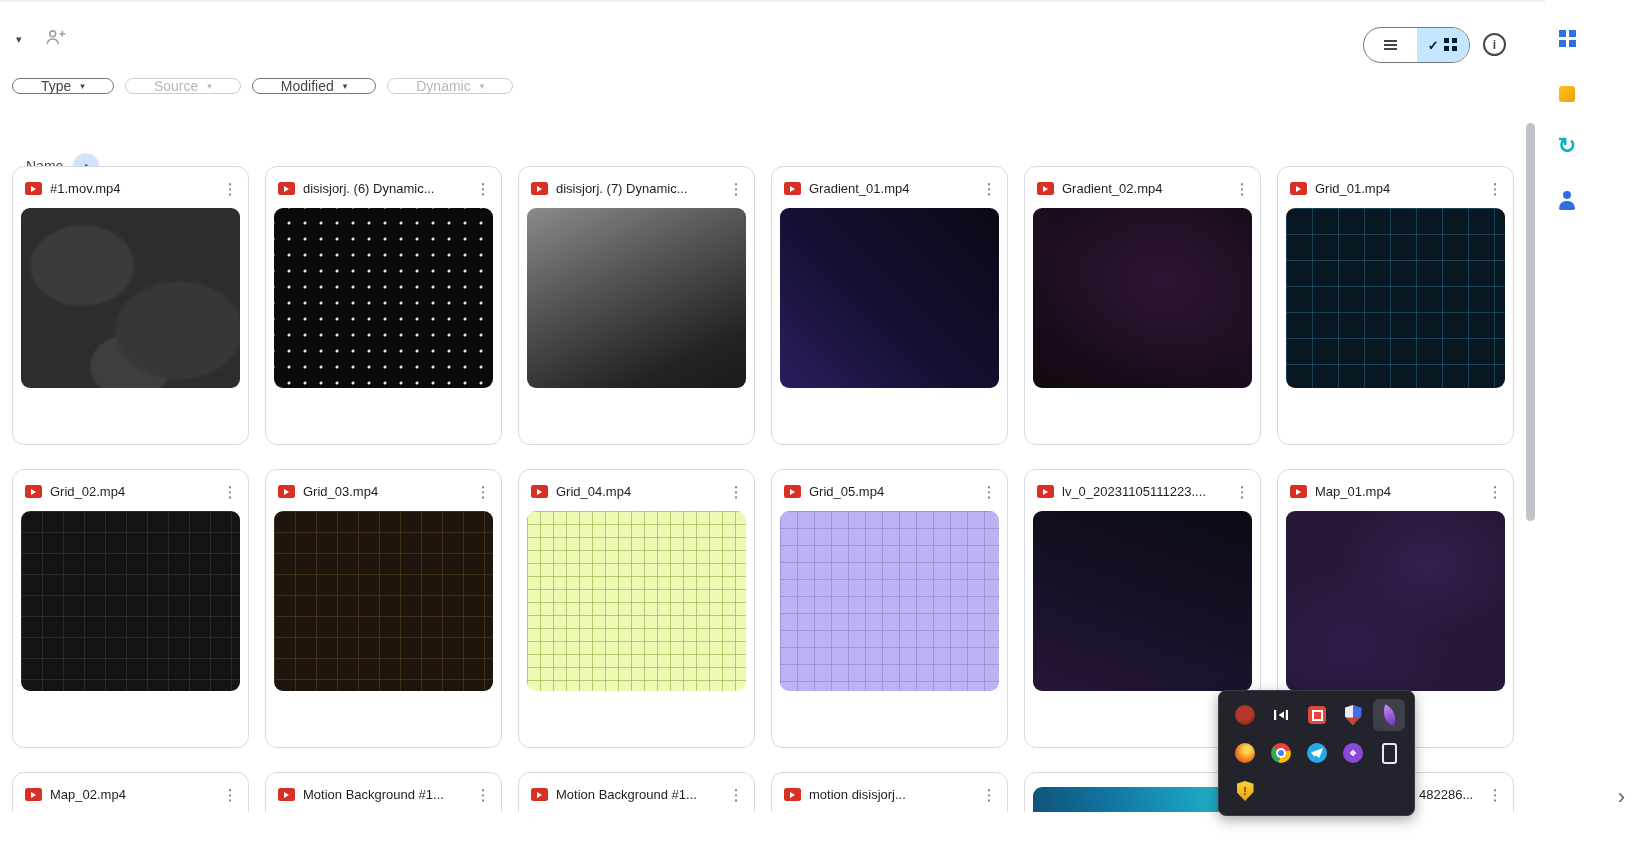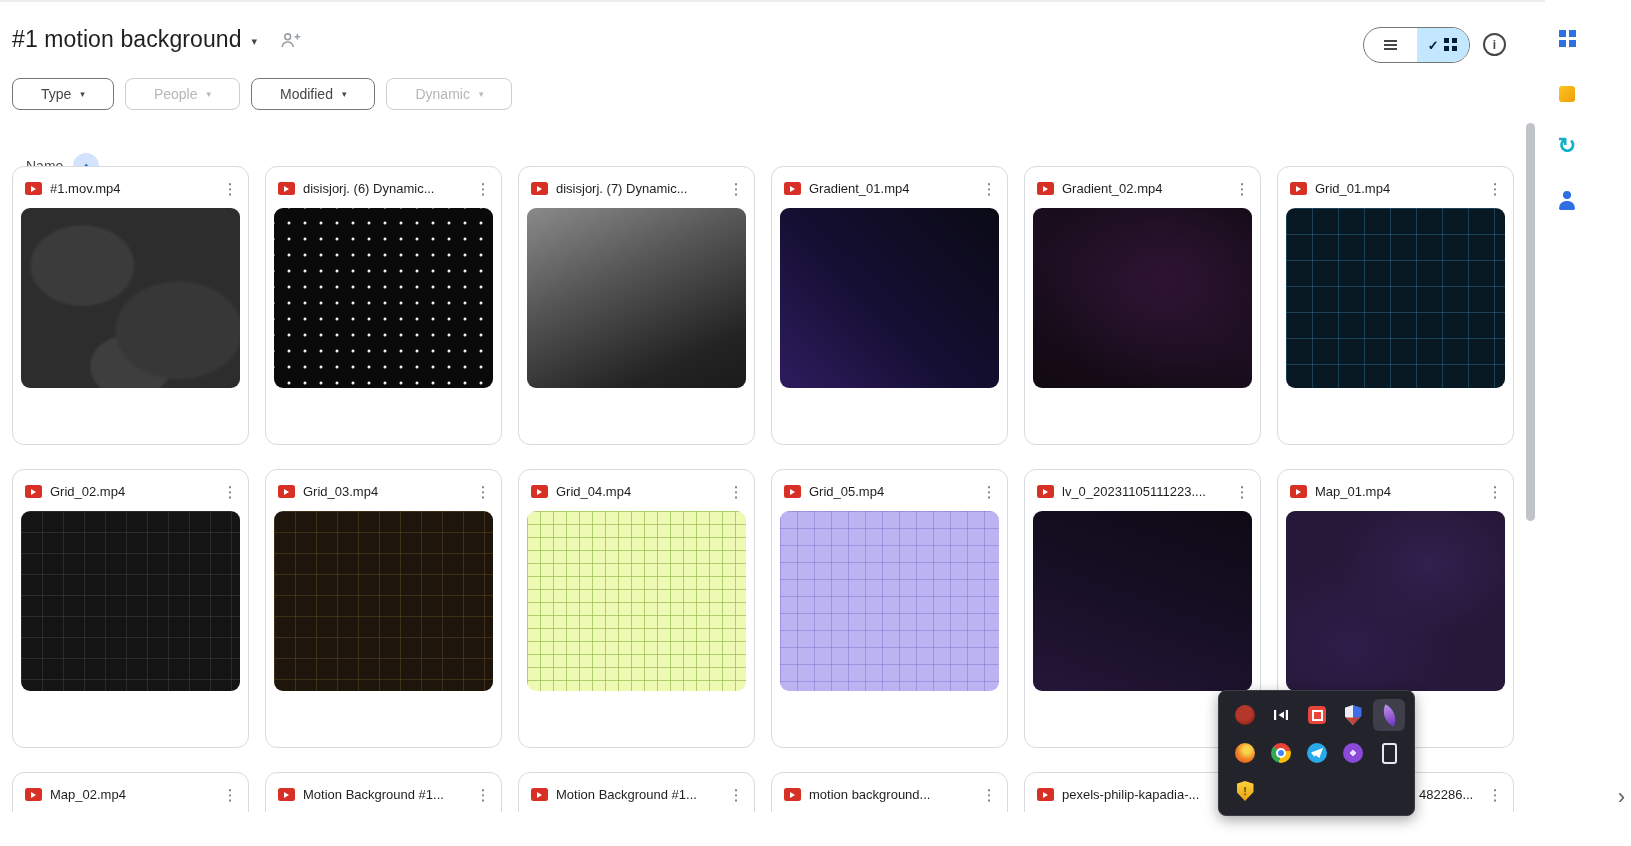--- a/index.html
+++ b/index.html
@@ -15,21 +15,21 @@
   .viewpill{position:absolute;left:1363px;top:27px;width:105px;height:34px;border:1px solid #747775;border-radius:18px;display:flex;overflow:hidden;background:#fff;}
   .seg{flex:1;display:flex;align-items:center;justify-content:center;gap:5px;}
   .seg.grid-on{background:#c2e7ff;}
   .bars{width:13px;height:2px;background:#444746;box-shadow:0 -4px 0 #444746,0 4px 0 #444746;}
   .checkmark{color:#001d35;font-size:13px;font-weight:bold;}
   .gridglyph{width:5px;height:5px;background:#001d35;box-shadow:8px 0 0 #001d35,0 8px 0 #001d35,8px 8px 0 #001d35;margin:0 9px 9px 0;}
   .infoic{position:absolute;left:1483px;top:33px;width:19px;height:19px;border:2px solid #474747;border-radius:50%;display:flex;align-items:center;justify-content:center;font-size:12px;font-weight:bold;color:#474747;}
 
   
   .chips{position:absolute;left:12px;top:78px;display:flex;gap:11px;}
-  .chip{height:32px;border:1px solid #747775;border-radius:8px;display:flex;align-items:center;gap:9px;padding:0 28px;font-size:14px;color:#444746;background:#fff;box-sizing:border-box;}
+  .chip{height:16px;border:1px solid #747775;border-radius:8px;display:flex;align-items:center;gap:9px;padding:0 28px;font-size:14px;color:#444746;background:#fff;box-sizing:border-box;}
   .chip.disabled{border-color:#cbcecb;color:#b5b8b6;}
   .ccaret{font-size:9px;}
 
   
   .sort{position:absolute;left:26px;top:127px;display:flex;align-items:center;gap:10px;margin-top:26px;}
   .sortlabel{font-size:14px;color:#444746;}
   .sortbtn{width:26px;height:26px;border-radius:50%;background:#d3e3fd;color:#0b57d0;display:flex;align-items:center;justify-content:center;font-size:15px;font-weight:bold;}
 
   
   .grid{position:absolute;left:12px;top:166px;display:grid;grid-template-columns:repeat(6,237px);gap:24px 16px;}
@@ -74,21 +74,20 @@
   .person::after{content:"";position:absolute;left:2px;top:11px;width:16px;height:9px;border-radius:8px 8px 2px 2px;background:#2f6fe4;}
   .railchev{position:absolute;right:6px;top:786px;color:#5f6368;font-size:22px;line-height:1;}
 </style>
 </head>
 <body>
 
 <div class="canvas">
   <div class="topline"></div>
 
   <div class="titlebar">
-    <span class="title">#1 motion background</span>
     <span class="tcaret">▾</span>
     <span class="share">
       <svg width="22" height="22" viewBox="0 0 24 24">
         <circle cx="9.5" cy="8.5" r="3.2" fill="none" stroke="#9aa0a6" stroke-width="1.7"></circle>
         <path d="M3.5 19c0.8-3.2 3.4-4.9 6-4.9s5.2 1.7 6 4.9" fill="none" stroke="#9aa0a6" stroke-width="1.7" stroke-linecap="round"></path>
         <path d="M17.5 8.5h5 M20 6v5" stroke="#9aa0a6" stroke-width="1.7" stroke-linecap="round"></path>
       </svg>
     </span>
   </div>
 
@@ -102,21 +101,21 @@
     </div>
   </div>
   <div class="infoic">i</div>
 
   <div class="chips">
     <div class="chip">
       <span>Type</span>
       <span class="ccaret">▾</span>
     </div>
     <div class="chip disabled">
-      <span>People</span>
+      <span>Source</span>
       <span class="ccaret">▾</span>
     </div>
     <div class="chip">
       <span>Modified</span>
       <span class="ccaret">▾</span>
     </div>
     <div class="chip disabled">
       <span>Dynamic</span>
       <span class="ccaret">▾</span>
     </div>
@@ -247,31 +246,26 @@
       <div class="card-head">
           <span class="vicon"></span>
           <span class="fname">Motion Background #1...</span>
           <span class="more">⋮</span>
         </div>
       <div class="thumb" style="background: radial-gradient(60px 48px at 28% 28%, rgb(207, 53, 192) 58%, rgba(0, 0, 0, 0) 63%), radial-gradient(30px 24px at 75% 18%, rgb(169, 36, 151) 58%, rgba(0, 0, 0, 0) 65%), radial-gradient(80px 62px at 68% 72%, rgb(242, 154, 232) 58%, rgba(0, 0, 0, 0) 62%), rgb(225, 88, 212);"></div>
     </div>
     <div class="card">
       <div class="card-head">
           <span class="vicon"></span>
-          <span class="fname">motion background...</span>
+          <span class="fname">motion disisjorj...</span>
           <span class="more">⋮</span>
         </div>
       <div class="thumb" style="background: radial-gradient(circle, rgb(255, 255, 255) 2px, rgba(255, 255, 255, 0.4) 3.5px, rgba(0, 0, 0, 0) 6.5px) 15px 15px / 30px 30px, rgb(7, 7, 7);"></div>
     </div>
     <div class="card">
-      <div class="card-head">
-          <span class="vicon"></span>
-          <span class="fname">pexels-philip-kapadia-...</span>
-          <span class="more">⋮</span>
-        </div>
       <div class="thumb" style="background: linear-gradient(70deg, rgb(19, 58, 95) 0%, rgb(16, 113, 155) 45%, rgb(34, 195, 214) 100%);"></div>
     </div>
     <div class="card">
       <div class="card-head">
           <span class="vicon"></span>
           <span class="fname pushed">482286...</span>
           <span class="more">⋮</span>
         </div>
       <div class="thumb" style="background: linear-gradient(115deg, rgb(253, 253, 252) 0%, rgb(232, 230, 225) 50%, rgb(246, 244, 240) 100%);"></div>
     </div>

